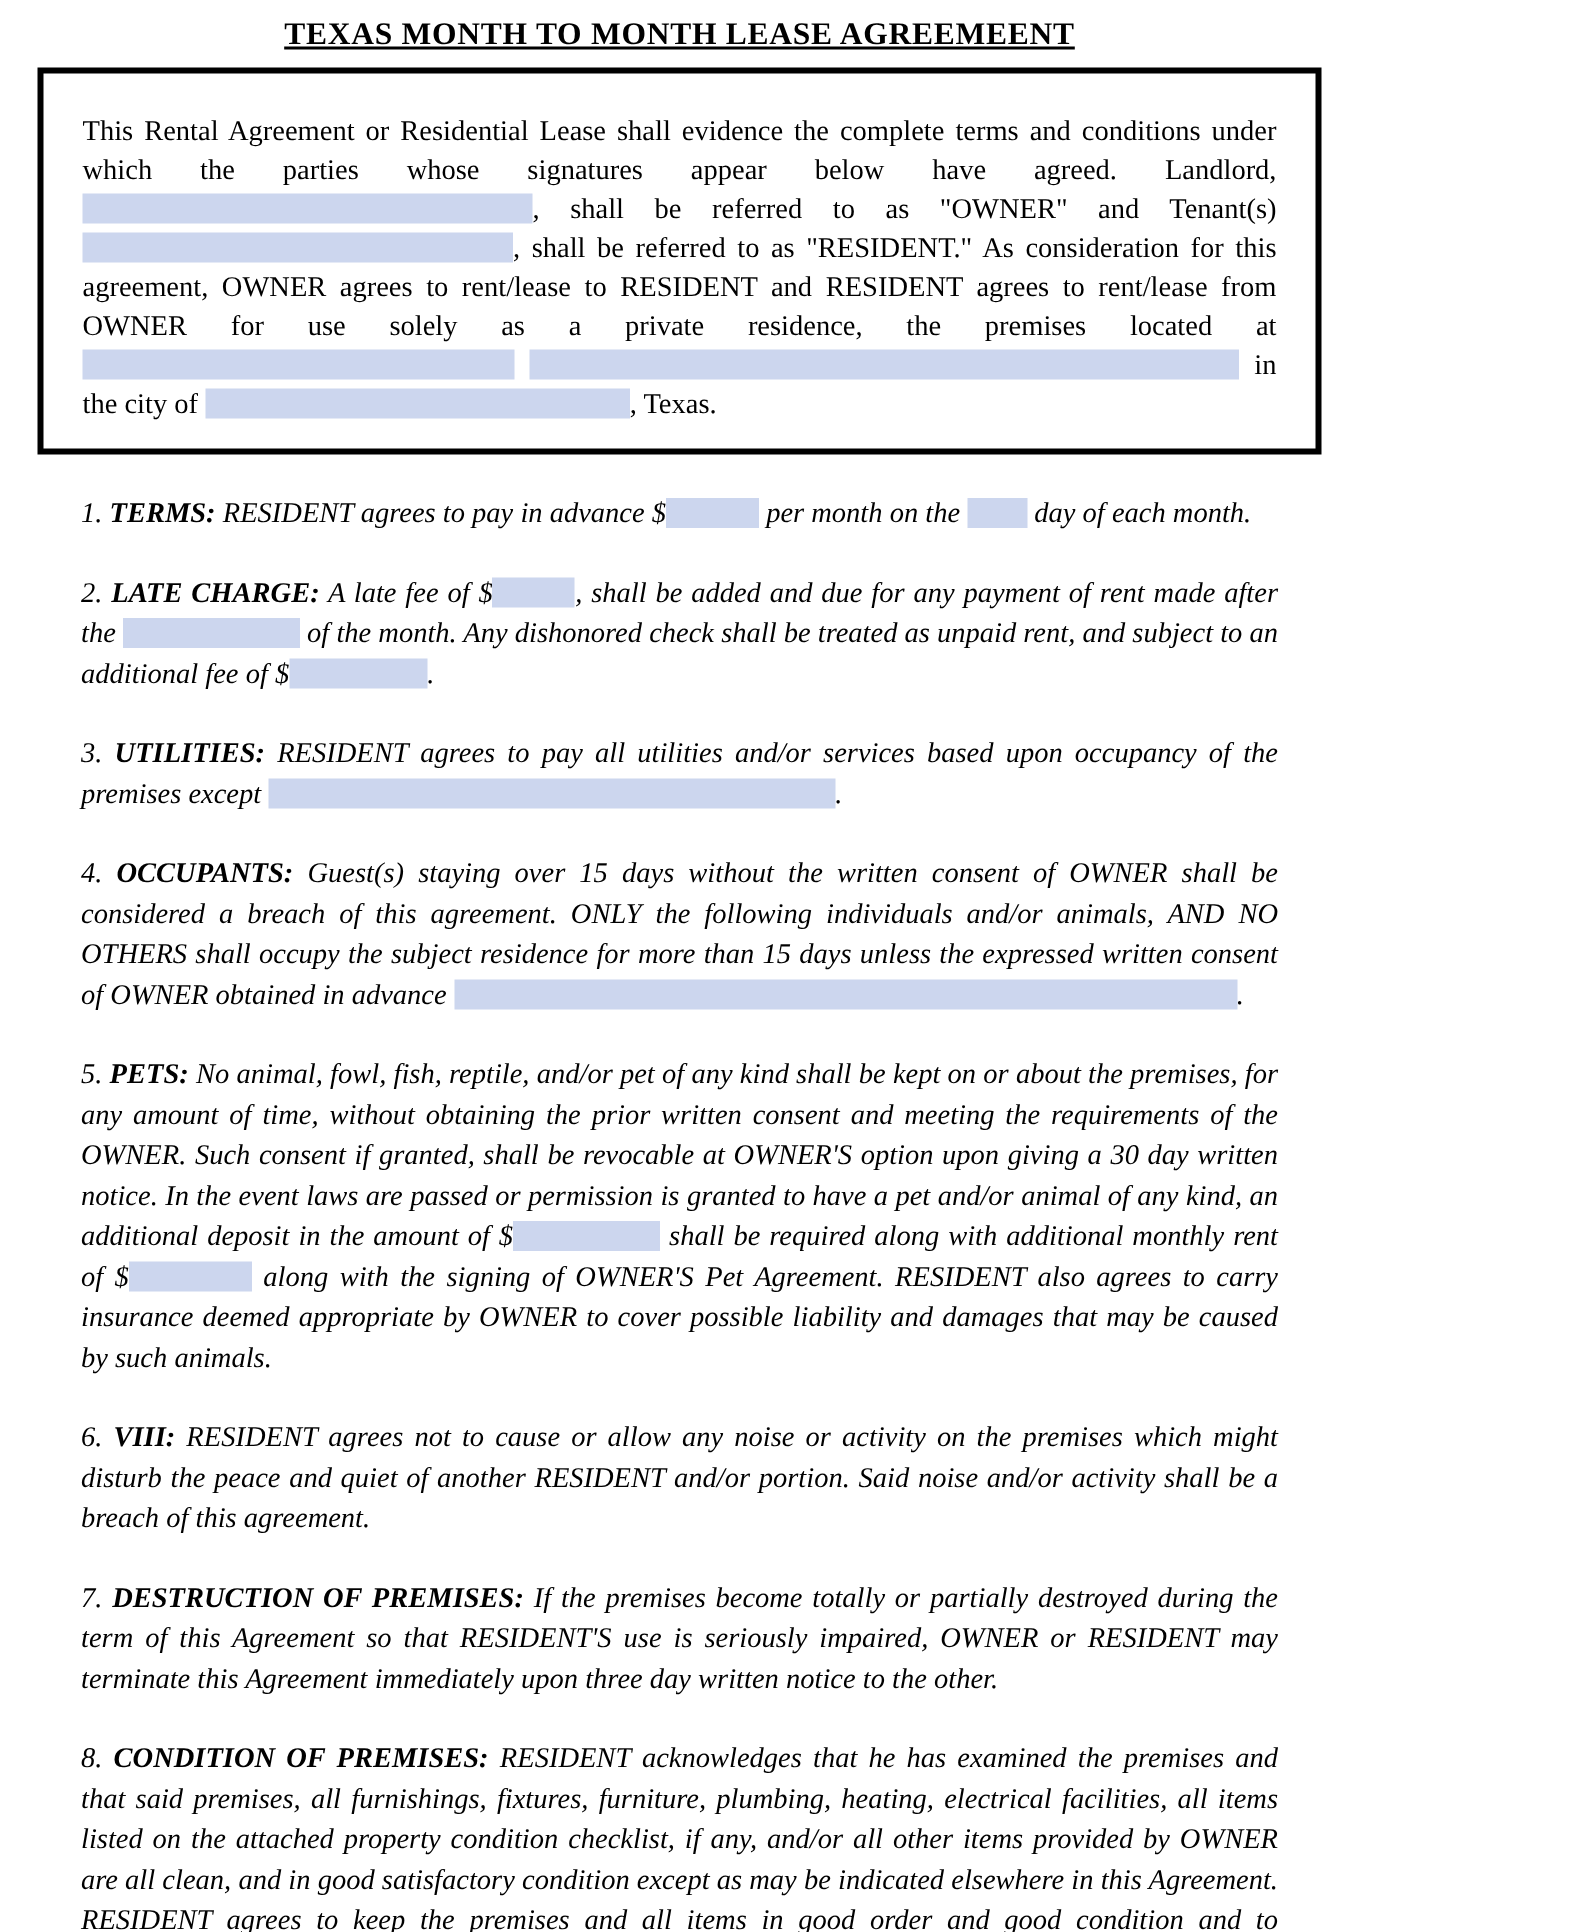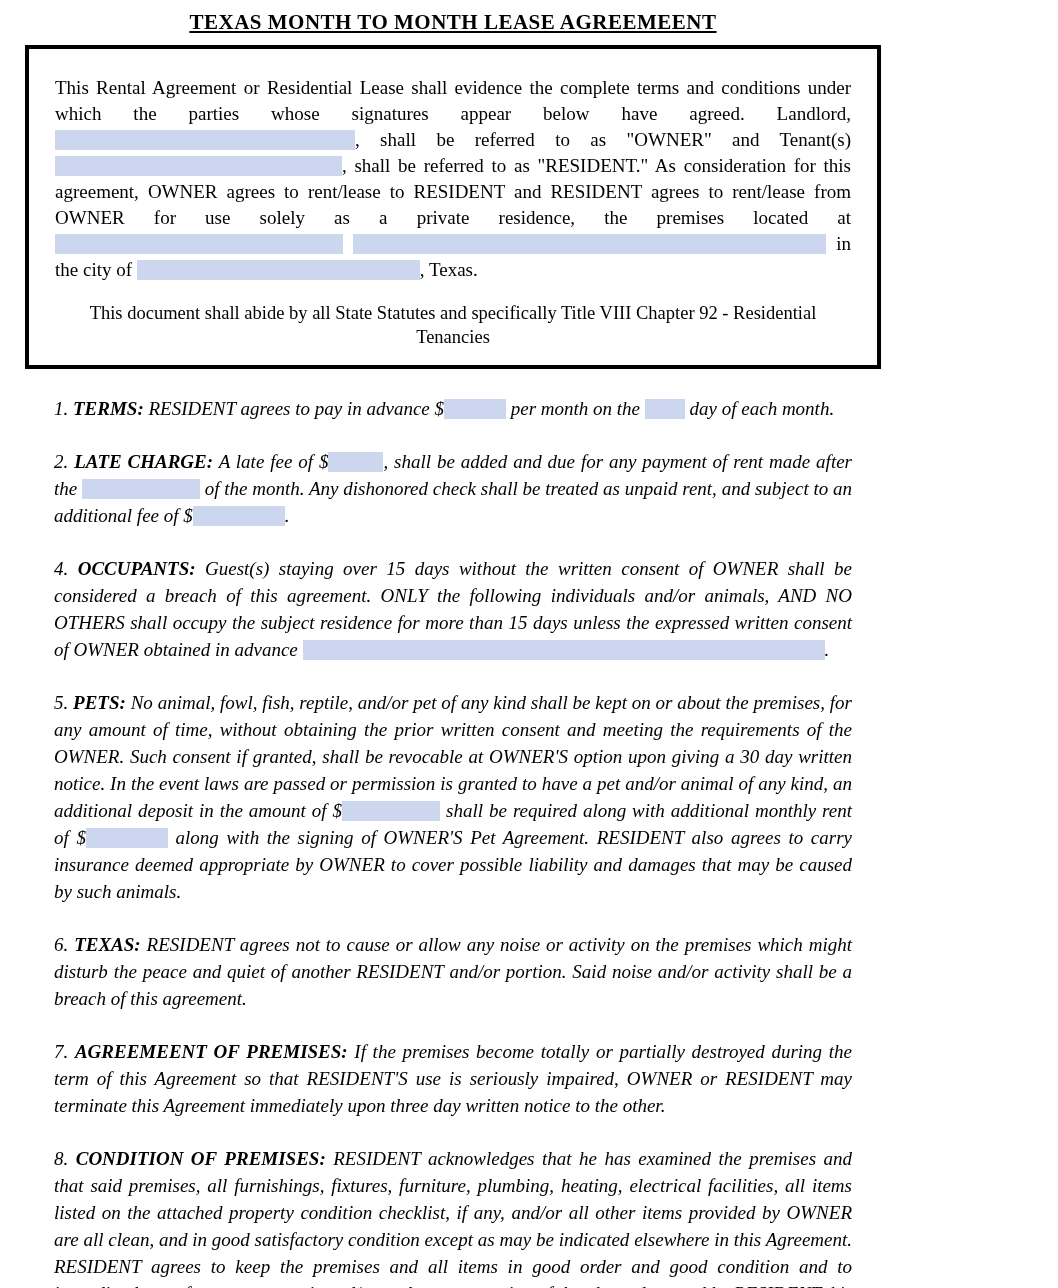--- a/index.html
+++ b/index.html
@@ -55,25 +55,25 @@
   }
 </style>
 </head>
 <body>
 
 <div class="page">
   <h1 class="title">TEXAS MONTH TO MONTH LEASE AGREEMEENT</h1>
 
   <div class="intro-box">
     <p class="intro-para"><span>This Rental Agreement or Residential Lease shall evidence the complete terms and conditions under which the parties whose signatures appear below have agreed. Landlord, </span><span class="field" style="width: 300px; background: rgb(204, 214, 238);"></span><span>, shall be referred to as "OWNER" and Tenant(s) </span><span class="field" style="width: 287px; background: rgb(204, 214, 238);"></span><span>, shall be referred to as "RESIDENT." As consideration for this agreement, OWNER agrees to rent/lease to RESIDENT and RESIDENT agrees to rent/lease from OWNER for use solely as a private residence, the premises located at </span><span class="field" style="width: 288px; background: rgb(204, 214, 238);"></span><span> </span><span class="field" style="width: 473px; background: rgb(204, 214, 238);"></span><span> in the city of </span><span class="field" style="width: 283px; background: rgb(204, 214, 238);"></span><span>, Texas.</span></p>
-    <p class="statute">This document shall abide by all State Statutes and specifically Title VIII Chapter 92 - Residential Tenancies</p>
   </div>
 
   <div class="content">
       <p class="section"><span class="sec-num">1. </span><span class="sec-heading">TERMS:</span><span> RESIDENT agrees to pay in advance $</span><span class="field" style="width: 62px; background: rgb(204, 214, 238);"></span><span> per month on the </span><span class="field" style="width: 40px; background: rgb(204, 214, 238);"></span><span> day of each month.</span></p>
       <p class="section"><span class="sec-num">2. </span><span class="sec-heading">LATE CHARGE:</span><span> A late fee of $</span><span class="field" style="width: 55px; background: rgb(204, 214, 238);"></span><span>, shall be added and due for any payment of rent made after the </span><span class="field" style="width: 118px; background: rgb(204, 214, 238);"></span><span> of the month. Any dishonored check shall be treated as unpaid rent, and subject to an additional fee of $</span><span class="field" style="width: 92px; background: rgb(204, 214, 238);"></span><span>.</span></p>
+      <p class="section"><span class="sec-num">3. </span><span class="sec-heading">UTILITIES:</span><span> RESIDENT agrees to pay all utilities and/or services based upon occupancy of the premises except </span><span class="field" style="width: 378px; background: rgb(204, 214, 238);"></span><span>.</span></p>
       <p class="section"><span class="sec-num">4. </span><span class="sec-heading">OCCUPANTS:</span><span> Guest(s) staying over 15 days without the written consent of OWNER shall be considered a breach of this agreement. ONLY the following individuals and/or animals, AND NO OTHERS shall occupy the subject residence for more than 15 days unless the expressed written consent of OWNER obtained in advance </span><span class="field" style="width: 522px; background: rgb(204, 214, 238);"></span><span>.</span></p>
       <p class="section"><span class="sec-num">5. </span><span class="sec-heading">PETS:</span><span> No animal, fowl, fish, reptile, and/or pet of any kind shall be kept on or about the premises, for any amount of time, without obtaining the prior written consent and meeting the requirements of the OWNER. Such consent if granted, shall be revocable at OWNER'S option upon giving a 30 day written notice. In the event laws are passed or permission is granted to have a pet and/or animal of any kind, an additional deposit in the amount of $</span><span class="field" style="width: 98px; background: rgb(204, 214, 238);"></span><span> shall be required along with additional monthly rent of $</span><span class="field" style="width: 82px; background: rgb(204, 214, 238);"></span><span> along with the signing of OWNER'S Pet Agreement. RESIDENT also agrees to carry insurance deemed appropriate by OWNER to cover possible liability and damages that may be caused by such animals.</span></p>
-      <p class="section"><span class="sec-num">6. </span><span class="sec-heading">TEXAS:</span><span> RESIDENT agrees not to cause or allow any noise or activity on the premises which might disturb the peace and quiet of another RESIDENT and/or portion. Said noise and/or activity shall be a breach of this agreement.</span></p>
-      <p class="section"><span class="sec-num">7. </span><span class="sec-heading">AGREEMEENT OF PREMISES:</span><span> If the premises become totally or partially destroyed during the term of this Agreement so that RESIDENT'S use is seriously impaired, OWNER or RESIDENT may terminate this Agreement immediately upon three day written notice to the other.</span></p>
+      <p class="section"><span class="sec-num">6. </span><span class="sec-heading">VIII:</span><span> RESIDENT agrees not to cause or allow any noise or activity on the premises which might disturb the peace and quiet of another RESIDENT and/or portion. Said noise and/or activity shall be a breach of this agreement.</span></p>
+      <p class="section"><span class="sec-num">7. </span><span class="sec-heading">DESTRUCTION OF PREMISES:</span><span> If the premises become totally or partially destroyed during the term of this Agreement so that RESIDENT'S use is seriously impaired, OWNER or RESIDENT may terminate this Agreement immediately upon three day written notice to the other.</span></p>
       <p class="section"><span class="sec-num">8. </span><span class="sec-heading">CONDITION OF PREMISES:</span><span> RESIDENT acknowledges that he has examined the premises and that said premises, all furnishings, fixtures, furniture, plumbing, heating, electrical facilities, all items listed on the attached property condition checklist, if any, and/or all other items provided by OWNER are all clean, and in good satisfactory condition except as may be indicated elsewhere in this Agreement. RESIDENT agrees to keep the premises and all items in good order and good condition and to immediately pay for costs to repair and/or replace any portion of the above damaged by RESIDENT, his guests and/or invitees, except as provided by law. At the termination of this Agreement, all of above items in this provision shall be returned to OWNER in clean and good condition except for reasonable wear and tear and the premises shall be free of all personal property</span></p>
     </div>
 </div>
 
 </body></html>

